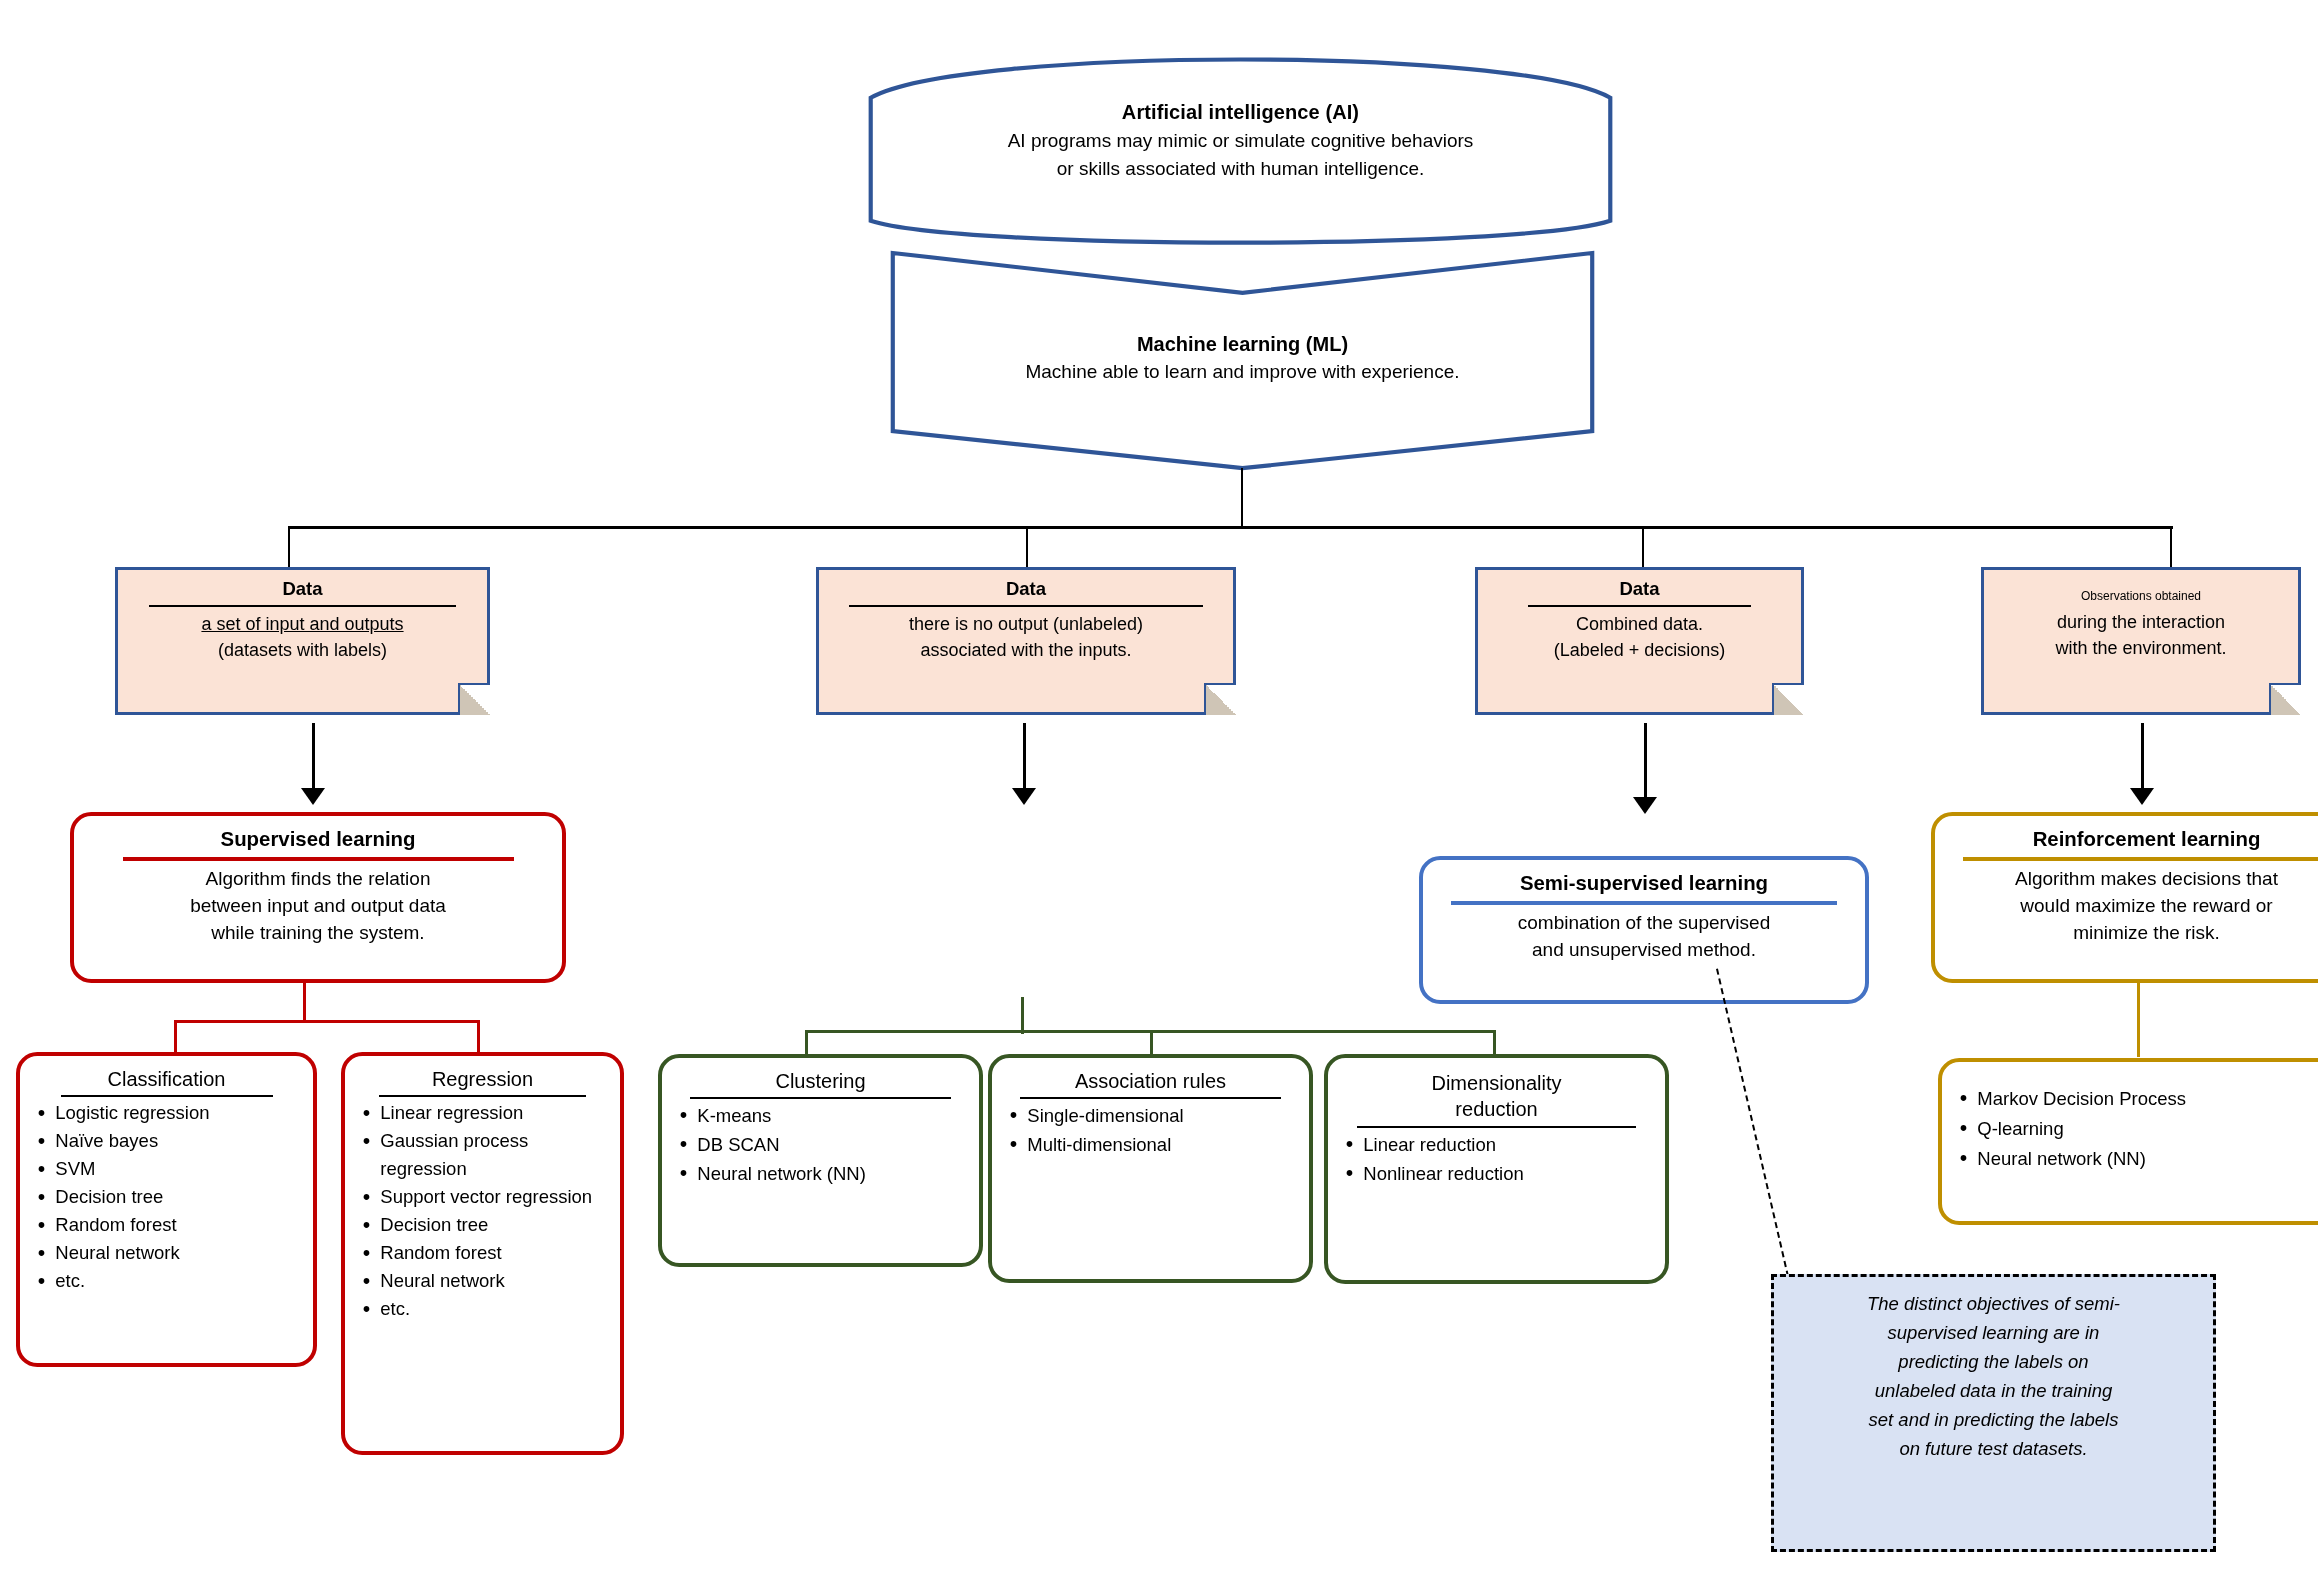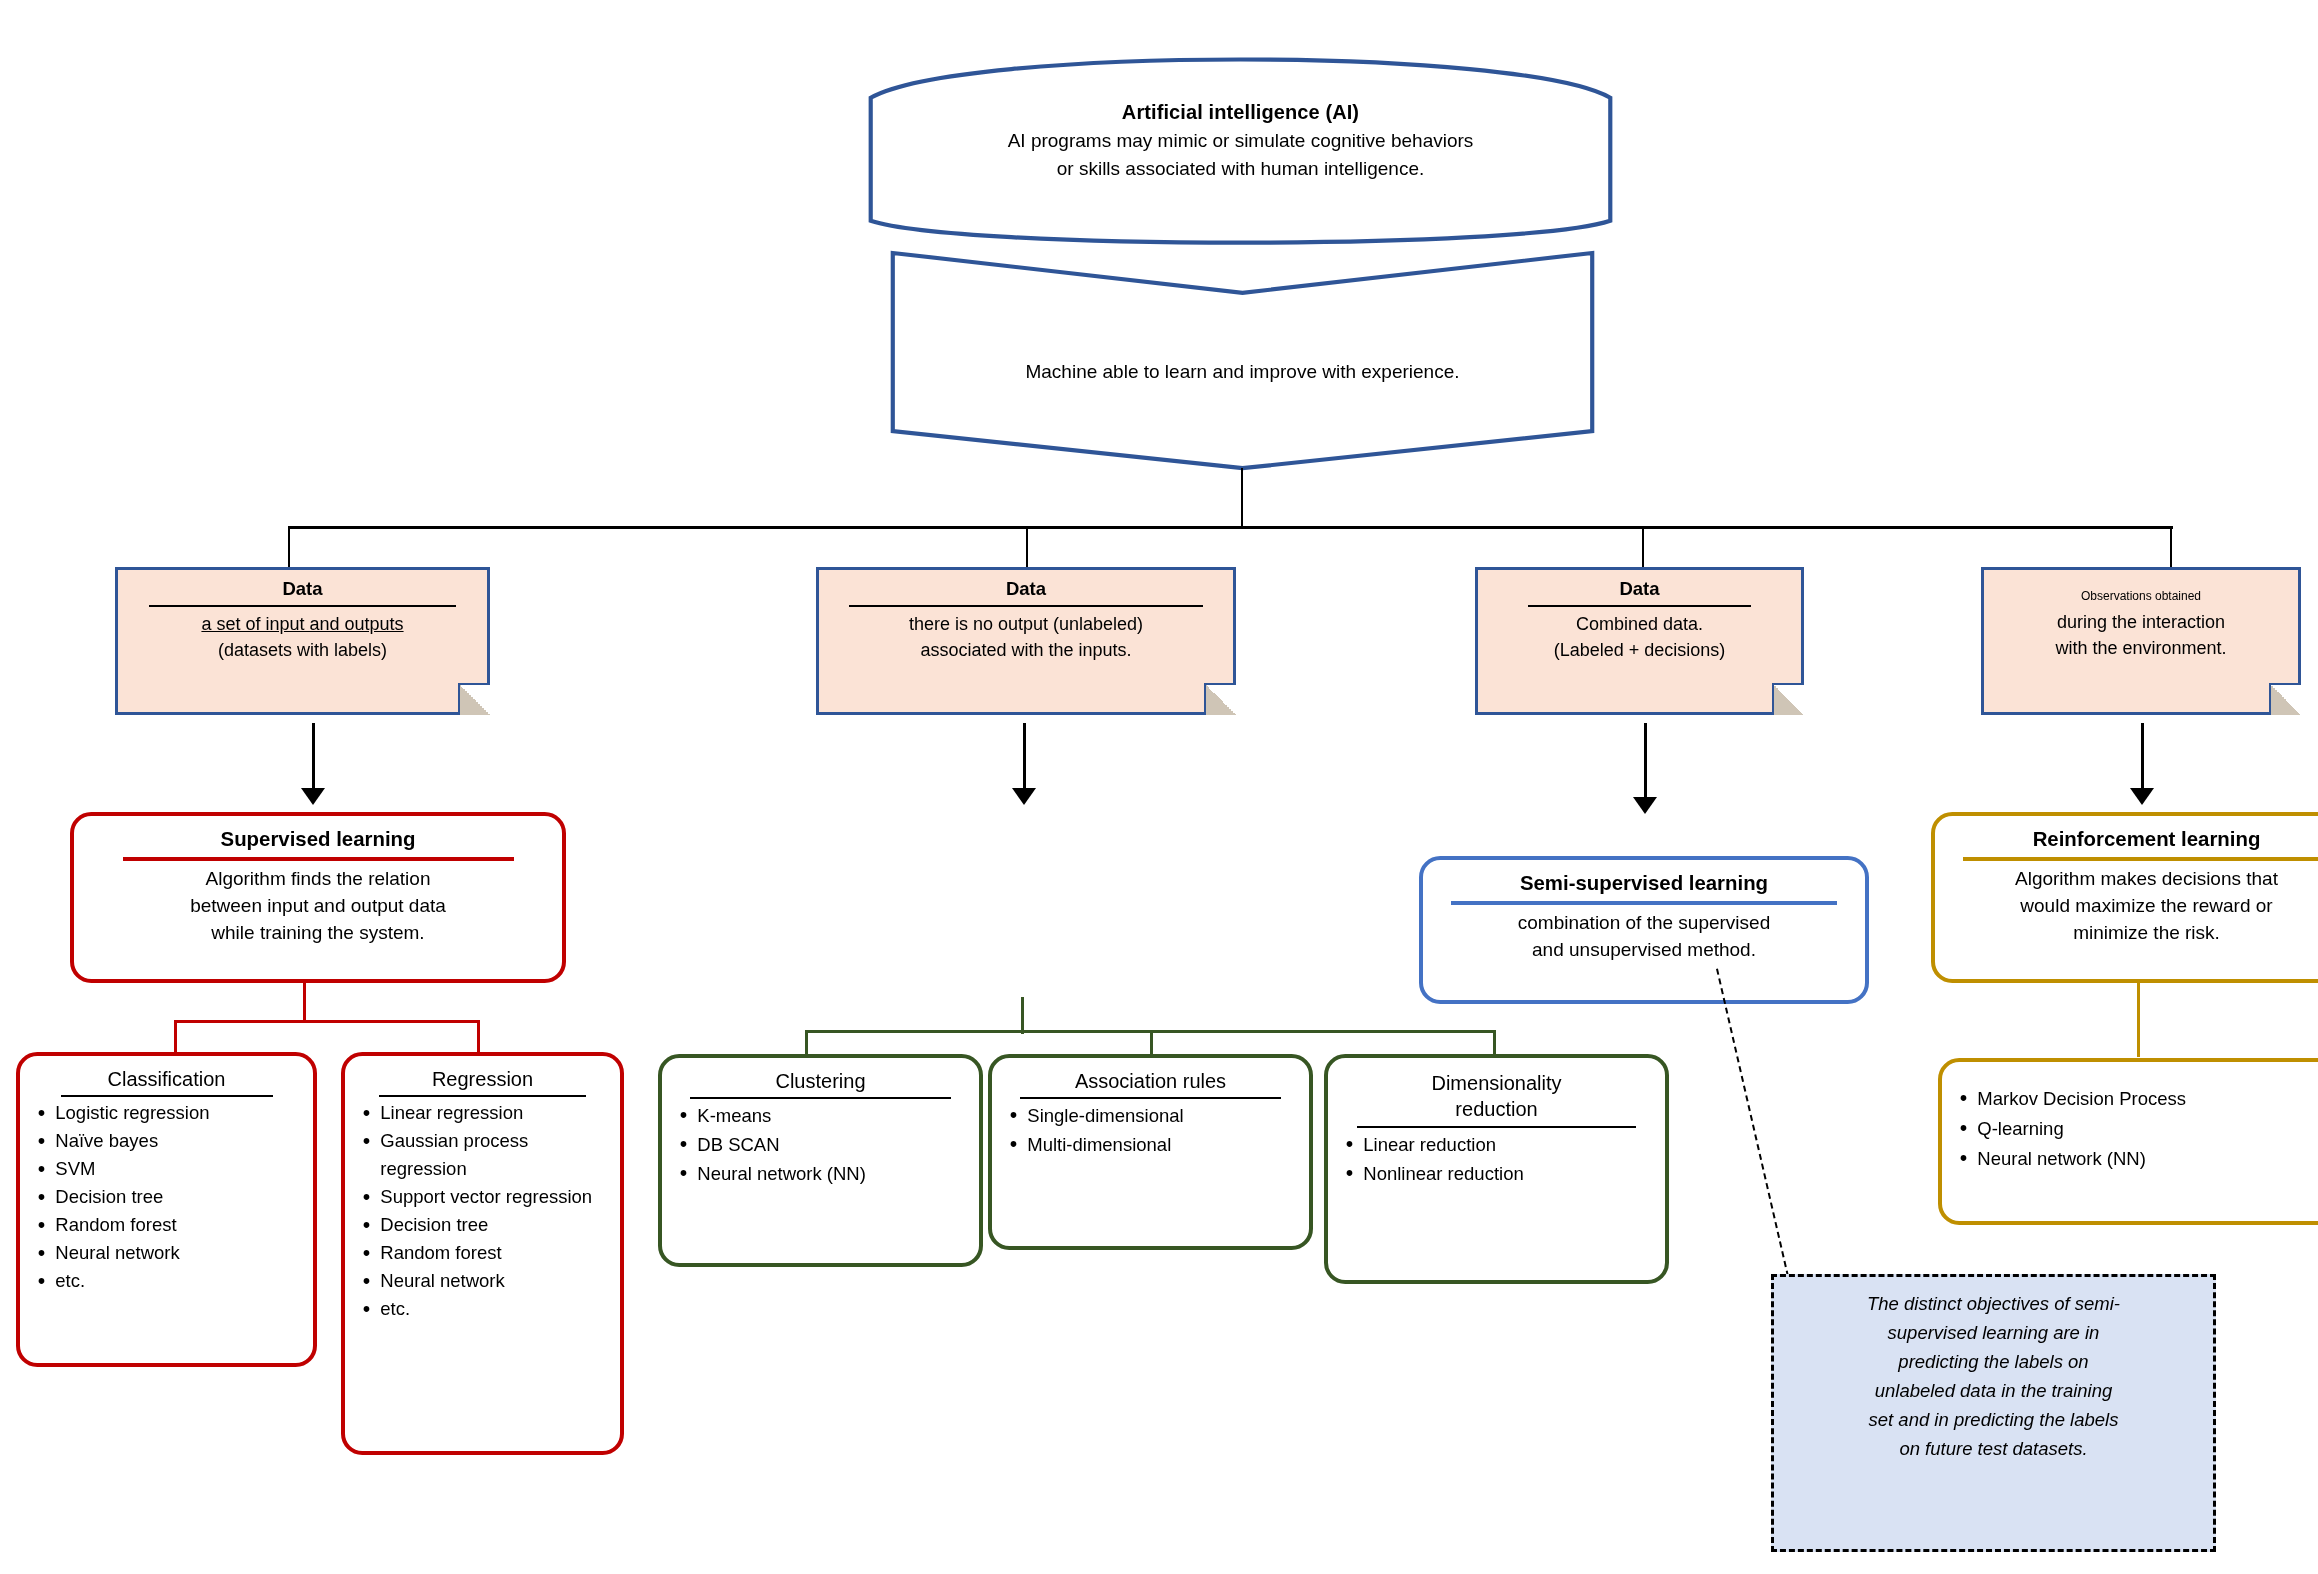--- a/index.html
+++ b/index.html
@@ -62,20 +62,21 @@
     </svg>
     <div class="shape-txt ttl" style="top:59px;font-size:20px;letter-spacing:0.1px;">Artificial intelligence (AI)</div>
     <div class="shape-txt" style="top:88px;font-size:19px;">AI programs may mimic or simulate cognitive behaviors</div>
     <div class="shape-txt" style="top:116px;font-size:19px;">or skills associated with human intelligence.</div>
   </div>
 
   <div class="ai-shape" style="left:890px;top:250px;width:705px;height:223px;">
     <svg width="705" height="223" viewBox="0 0 1520 480">
       <path d="M6,6 L6,390 L760,470 L1514,390 L1514,6 L760,92 Z" fill="#ffffff" stroke="#2f5597" stroke-width="9"></path>
     </svg>
+    <div class="shape-txt ttl" style="top:83px;font-size:20px;">Machine learning (ML)</div>
     <div class="shape-txt" style="top:111px;font-size:19px;">Machine able to learn and improve with experience.</div>
   </div>
 
   <div class="ln" style="left:1241px;top:468px;width:2.3px;height:59px;"></div>
   <div class="ln" style="left:288px;top:526px;width:1885px;height:2.8px;"></div>
   <div class="ln" style="left:288px;top:526px;width:2.3px;height:51px;"></div>
   <div class="ln" style="left:1026px;top:526px;width:2.3px;height:51px;"></div>
   <div class="ln" style="left:1642px;top:526px;width:2.3px;height:51px;"></div>
   <div class="ln" style="left:2170px;top:526px;width:2.3px;height:51px;"></div>
 
@@ -189,21 +190,21 @@
       <div class="body-txt" style="font-size:20px;">Clustering</div>
       <div class="rule rule-black" style="width:90%;margin:3.7px auto 2.8px auto;"></div>
       <ul class="bul" style="font-size:18.5px;line-height:29px;">
         <li>K-means</li>
         <li>DB SCAN</li>
         <li>Neural network (NN)</li>
       </ul>
     </div>
   </div>
 
-  <div class="rbox green" style="left:988px;top:1054px;width:325px;height:196px;">
+  <div class="rbox green" style="left:988px;top:1054px;width:325px;height:229px;">
     <div class="pad">
       <div class="body-txt" style="font-size:20px;">Association rules</div>
       <div class="rule rule-black" style="width:90%;margin:3.7px auto 2.8px auto;"></div>
       <ul class="bul" style="font-size:18.5px;line-height:29px;">
         <li>Single-dimensional</li>
         <li>Multi-dimensional</li>
       </ul>
     </div>
   </div>
 

